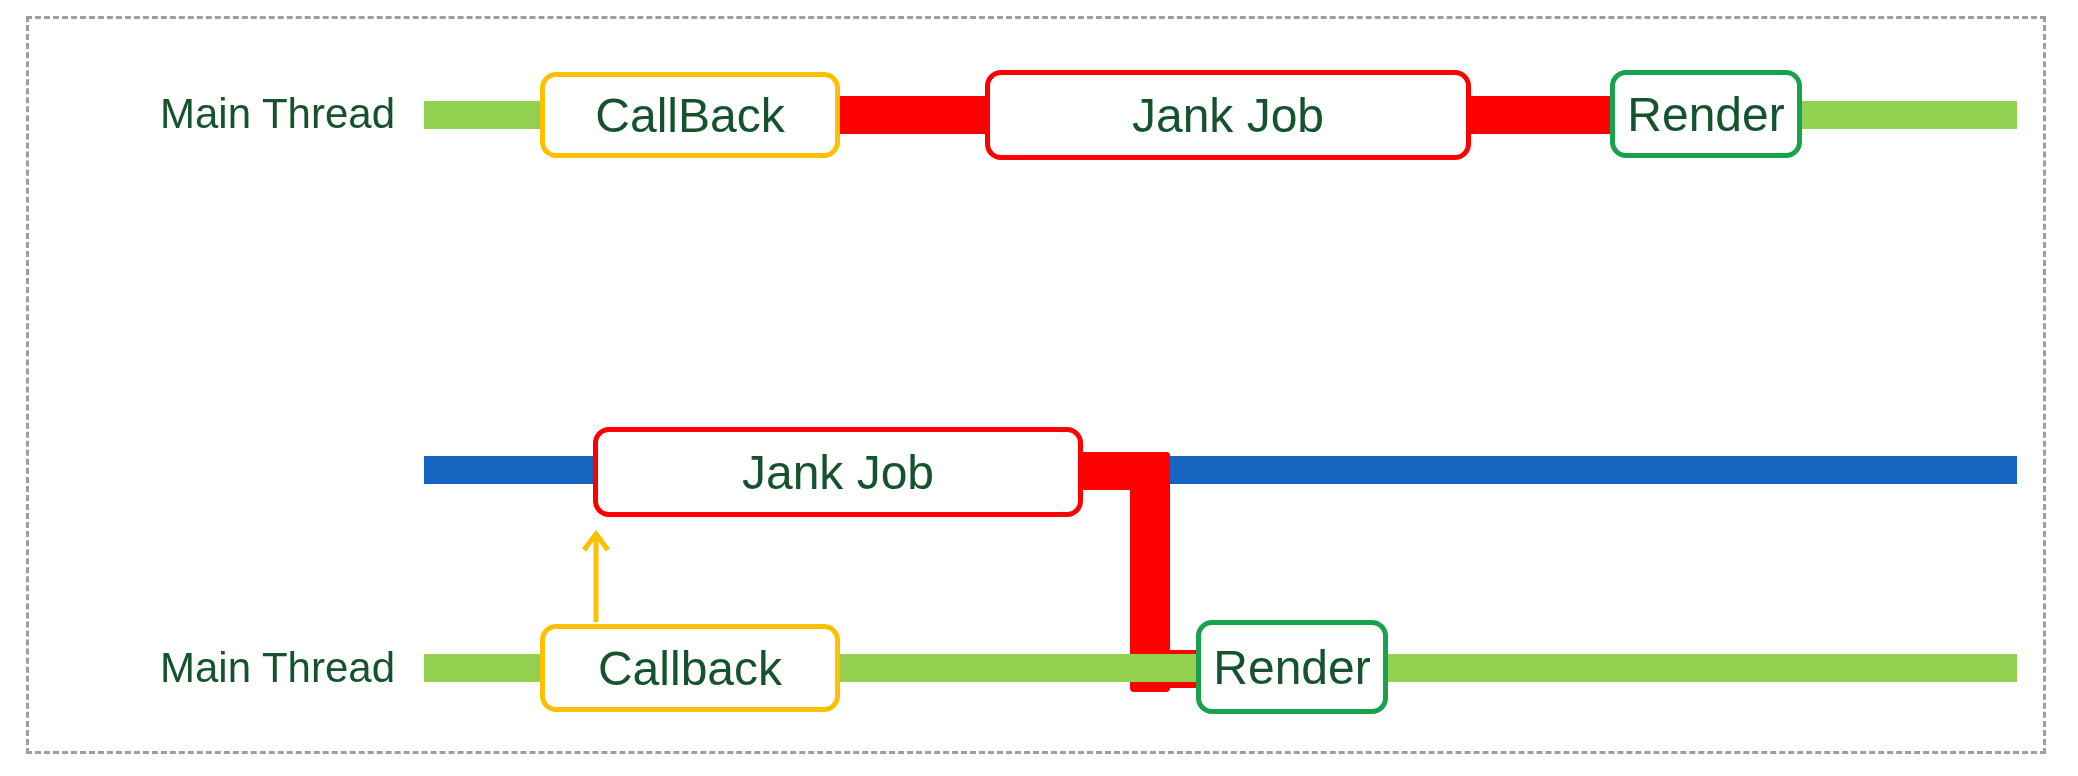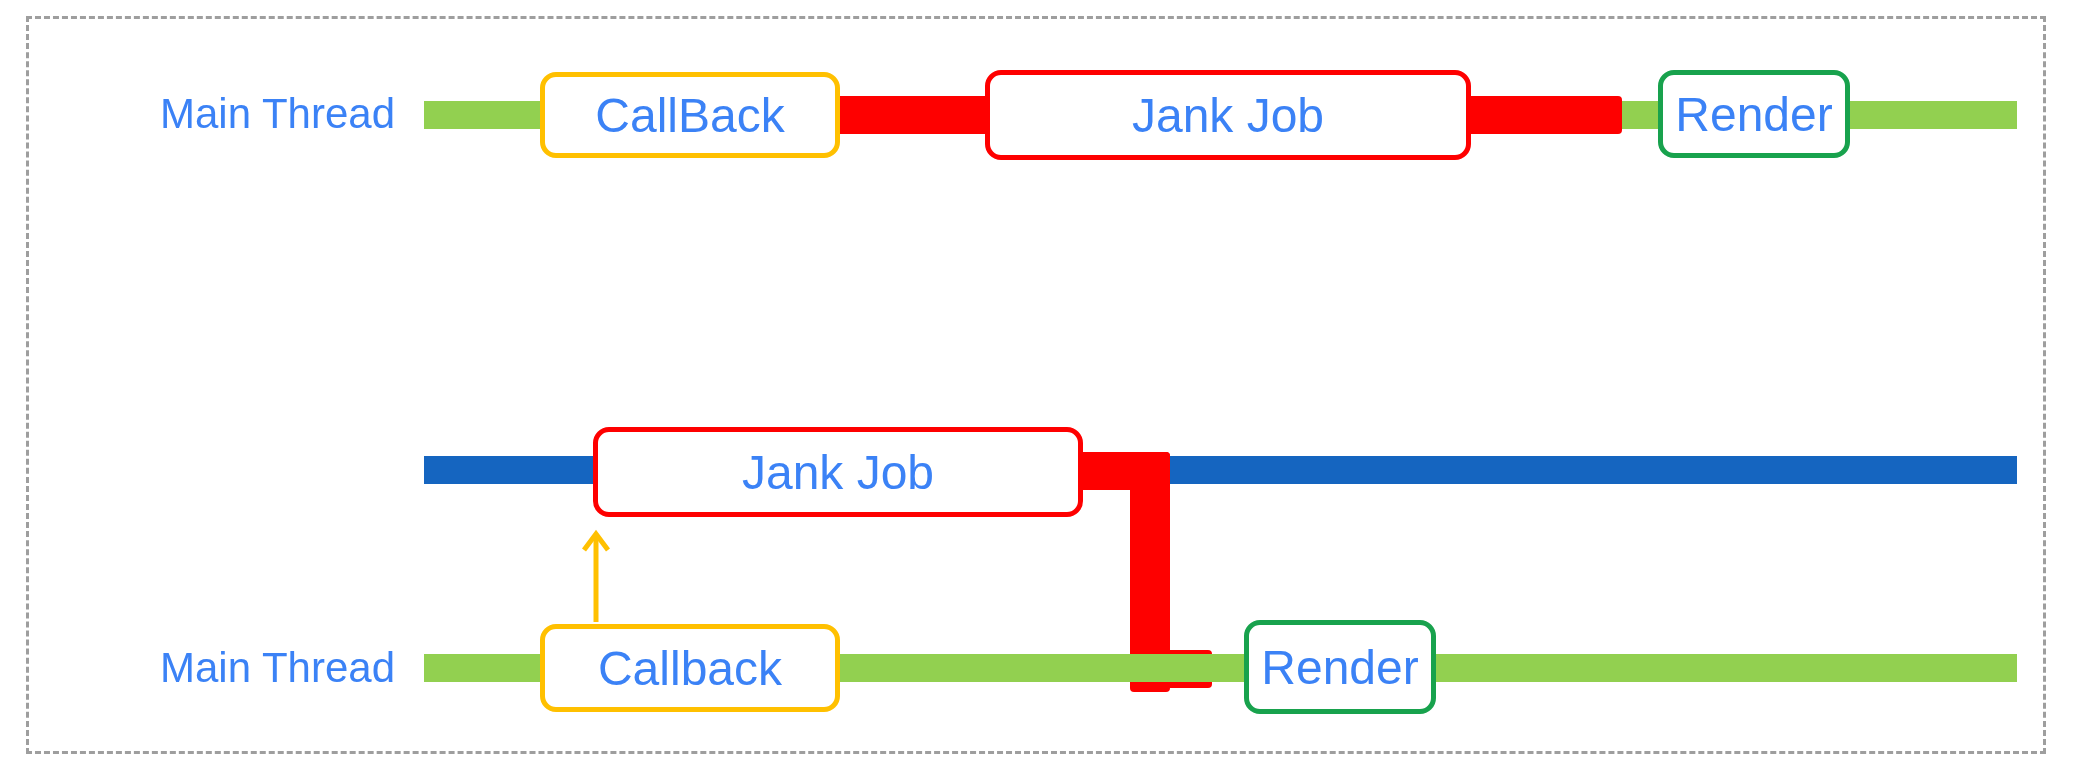--- a/index.html
+++ b/index.html
@@ -9,21 +9,21 @@
     --callback:#ffc000;
     --render:#18a24d;
     --frame:#9e9e9e;
   }
   html,body{margin:0;padding:0;background:#ffffff;}
   .canvas{
     position:relative;
     width:2078px;height:776px;
     background:#ffffff;
     font-family:"Liberation Sans", sans-serif;
-    color:#3b82f6;
+    color:#14532d;
     overflow:hidden;
   }
   .frame{
     position:absolute;
     left:26px;top:16px;width:2020px;height:738px;
     border:3px dashed var(--frame);
     box-sizing:border-box;
   }
   .thread-label{
     position:absolute;
@@ -48,21 +48,21 @@
     background:#ffffff;
     border:5px solid #000;
     border-radius:16px;
     box-sizing:border-box;
     display:flex;align-items:center;justify-content:center;
     font-size:48px;
     white-space:nowrap;
   }
   .node.callback{border-color:var(--callback);}
   .node.jank{border-color:var(--jank);justify-content:center;}
-  .node.render{border-color:var(--render);margin-left:48px;}
+  .node.render{border-color:var(--render);}
   .arrow-svg{
     position:absolute;
     color:var(--callback);
   }
 </style>
 </head>
 <body>
 
 <div class="canvas">
 

